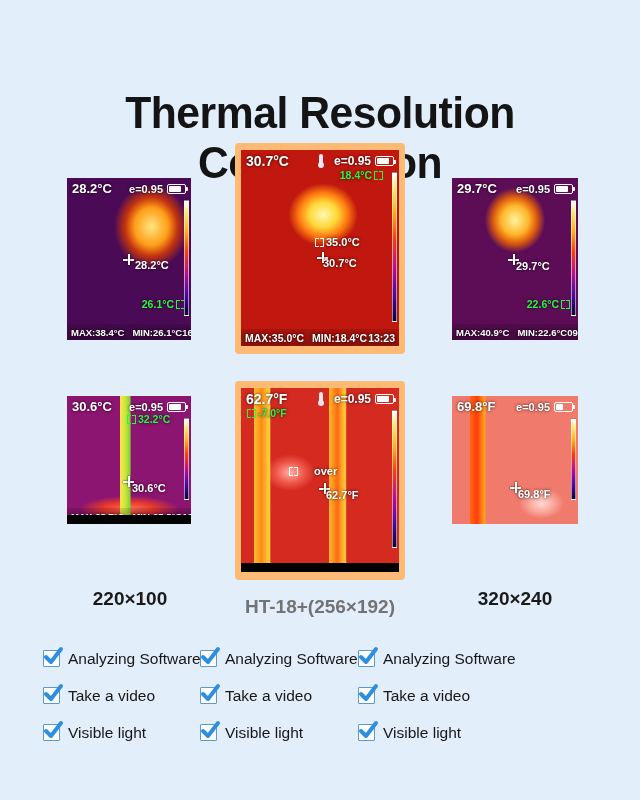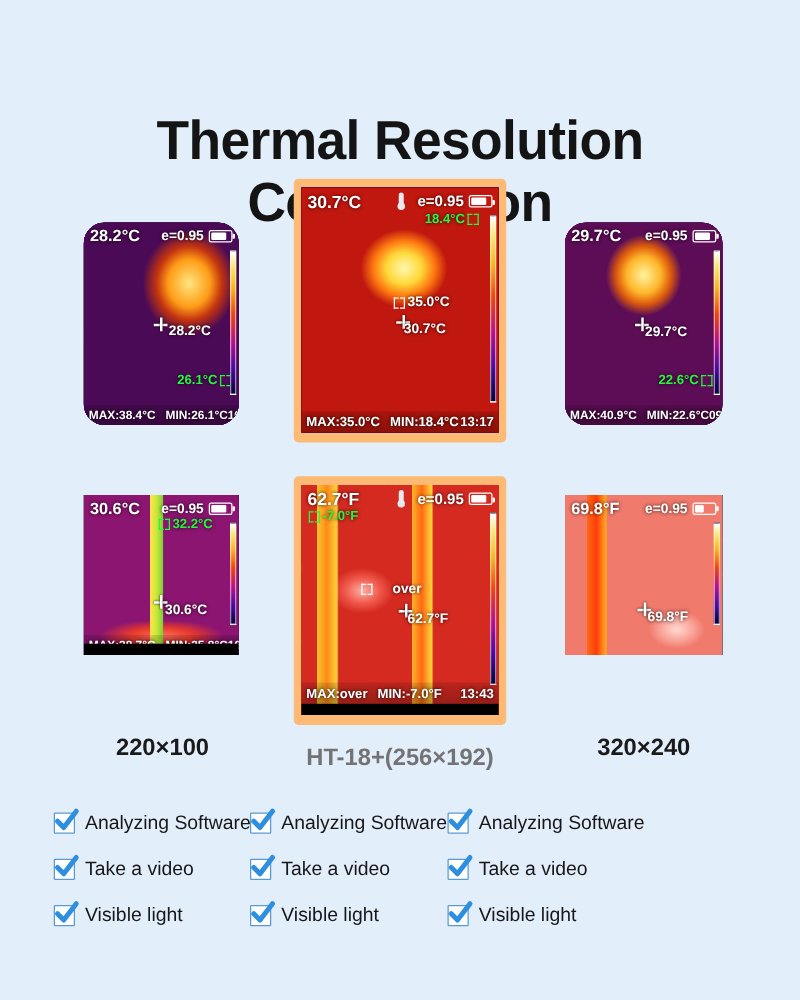--- a/index.html
+++ b/index.html
@@ -42,21 +42,21 @@
     margin:-7px -6px -8px -6px;
   }
 
   .shot{
     position:relative;
     width:100%;
     background:#05030f;
     overflow:hidden;
     box-sizing:border-box;
   }
-  .shot.h-top{height:162px;border-radius:17px;}
+  .shot.h-top{height:162px;}
   .shot.h-topb{height:196px;}
   .shot.h-bot{height:128px;}
   .shot.h-botb{height:184px;}
 
   .thermal{position:absolute;inset:0;}
 
   
   .t-people-a{
     background:
       radial-gradient(ellipse 30% 26% at 68% 30%, #ffe680 0%, #ff9d17 45%, #c4340f 70%, #4b0a55 100%),
@@ -326,21 +326,21 @@
           <div class="hot-marker" style="left:74px;top:86px;">
             <span class="brk-w"></span>
             <span>35.0°C</span>
           </div>
           <div class="crosshair" style="left:76px;top:102px;"></div>
           <div class="ch-label" style="left:82px;top:107px;">30.7°C</div>
           <div class="scalebar"></div>
           <div class="statusbar" style="font-size:10.5px;height:17px;">
             <span class="mx">MAX:35.0°C</span>
             <span>MIN:18.4°C</span>
-            <span class="tm">13:17</span>
+            <span class="tm">13:23</span>
           </div>
         </div>
       </div>
     </div>
   </div>
 
   <div class="col col-b" style="top:388px;">
     <div class="shot-wrap featured">
       <div class="shot h-botb">
         <div class="thermal t-tower-b"></div>
@@ -360,25 +360,20 @@
             <span>-7.0°F</span>
             <span class="brk"></span>
           </div>
           <div class="hot-marker" style="left:48px;top:77px;gap:16px;">
             <span class="brk-w"></span>
             <span>over</span>
           </div>
           <div class="crosshair" style="left:78px;top:95px;"></div>
           <div class="ch-label" style="left:85px;top:101px;">62.7°F</div>
           <div class="scalebar"></div>
-          <div class="statusbar" style="font-size:10.5px;height:17px;bottom:9px;">
-            <span class="mx">MAX:over</span>
-            <span>MIN:-7.0°F</span>
-            <span class="tm">13:43</span>
-          </div>
           <div class="blackbar"></div>
         </div>
       </div>
     </div>
   </div>
 
   <div class="col col-c row-top">
     <div class="shot-wrap">
       <div class="shot h-top">
         <div class="thermal t-people-c"></div>

